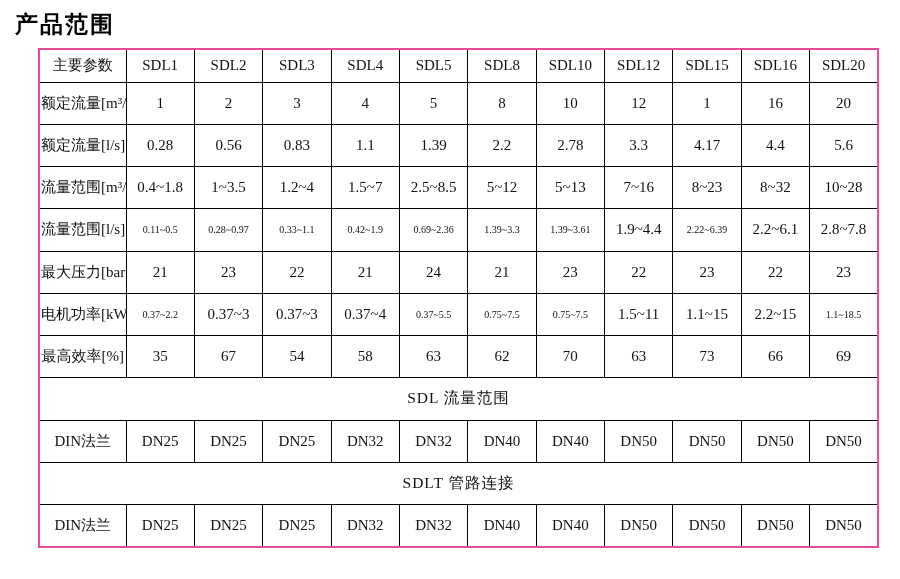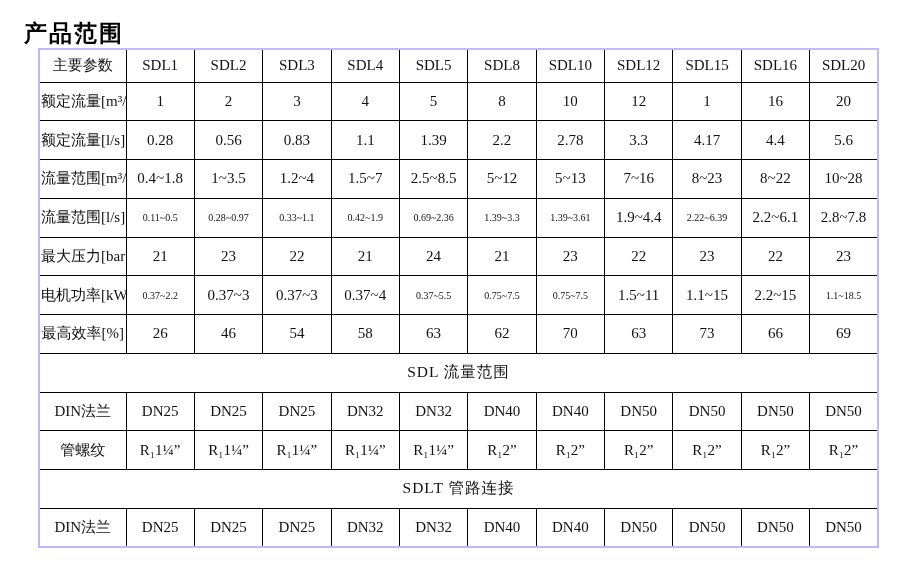--- a/index.html
+++ b/index.html
@@ -11,36 +11,36 @@
     position: relative;
     width: 900px;
     height: 579px;
     color: #000;
     font-family: "Liberation Serif", "DejaVu Serif", serif;
   }
   .page-title {
     position: absolute;
     left: 8px;
     top: 2px;
-    margin: 16px;
+    margin: 7px;
     font-family: "Liberation Sans", "DejaVu Sans", sans-serif;
     font-size: 23px;
     font-weight: 700;
     letter-spacing: 2px;
     color: #000;
   }
   table.spec {
     position: absolute;
     left: 38px;
     top: 48px;
     width: 841px;
     height: 500px;
     border-collapse: collapse;
     table-layout: fixed;
-    border: 2px solid #c4b5fd;
+    border: 2px solid #ec4899;
   }
   table.spec th,
   table.spec td {
     border: 1px solid #000;
     text-align: center;
     vertical-align: middle;
     padding: 0 1px;
     font-weight: normal;
     font-size: 15px;
     white-space: nowrap;
@@ -122,21 +122,21 @@
         <td>流量范围[m³/h]</td>
         <td>0.4~1.8</td>
         <td>1~3.5</td>
         <td>1.2~4</td>
         <td>1.5~7</td>
         <td>2.5~8.5</td>
         <td>5~12</td>
         <td>5~13</td>
         <td>7~16</td>
         <td>8~23</td>
-        <td>8~22</td>
+        <td>8~32</td>
         <td>10~28</td>
       </tr>
       <tr>
         <td>流量范围[l/s]</td>
         <td class="cell-small">0.11~0.5</td>
         <td class="cell-small">0.28~0.97</td>
         <td class="cell-small">0.33~1.1</td>
         <td class="cell-small">0.42~1.9</td>
         <td class="cell-small">0.69~2.36</td>
         <td class="cell-small">1.39~3.3</td>
@@ -169,22 +169,22 @@
         <td class="cell-small">0.37~5.5</td>
         <td class="cell-small">0.75~7.5</td>
         <td class="cell-small">0.75~7.5</td>
         <td>1.5~11</td>
         <td>1.1~15</td>
         <td>2.2~15</td>
         <td class="cell-small">1.1~18.5</td>
       </tr>
       <tr>
         <td>最高效率[%]</td>
-        <td>26</td>
-        <td>46</td>
+        <td>35</td>
+        <td>67</td>
         <td>54</td>
         <td>58</td>
         <td>63</td>
         <td>62</td>
         <td>70</td>
         <td>63</td>
         <td>73</td>
         <td>66</td>
         <td>69</td>
       </tr>
@@ -199,34 +199,20 @@
         <td>DN32</td>
         <td>DN32</td>
         <td>DN40</td>
         <td>DN40</td>
         <td>DN50</td>
         <td>DN50</td>
         <td>DN50</td>
         <td>DN50</td>
       </tr>
       <tr>
-        <td>管螺纹</td>
-        <td>R₁1¼”</td>
-        <td>R₁1¼”</td>
-        <td>R₁1¼”</td>
-        <td>R₁1¼”</td>
-        <td>R₁1¼”</td>
-        <td>R₁2”</td>
-        <td>R₁2”</td>
-        <td>R₁2”</td>
-        <td>R₁2”</td>
-        <td>R₁2”</td>
-        <td>R₁2”</td>
-      </tr>
-      <tr>
         <td colspan="12" class="section-cell">SDLT 管路连接</td>
       </tr>
       <tr>
         <td>DIN法兰</td>
         <td>DN25</td>
         <td>DN25</td>
         <td>DN25</td>
         <td>DN32</td>
         <td>DN32</td>
         <td>DN40</td>

